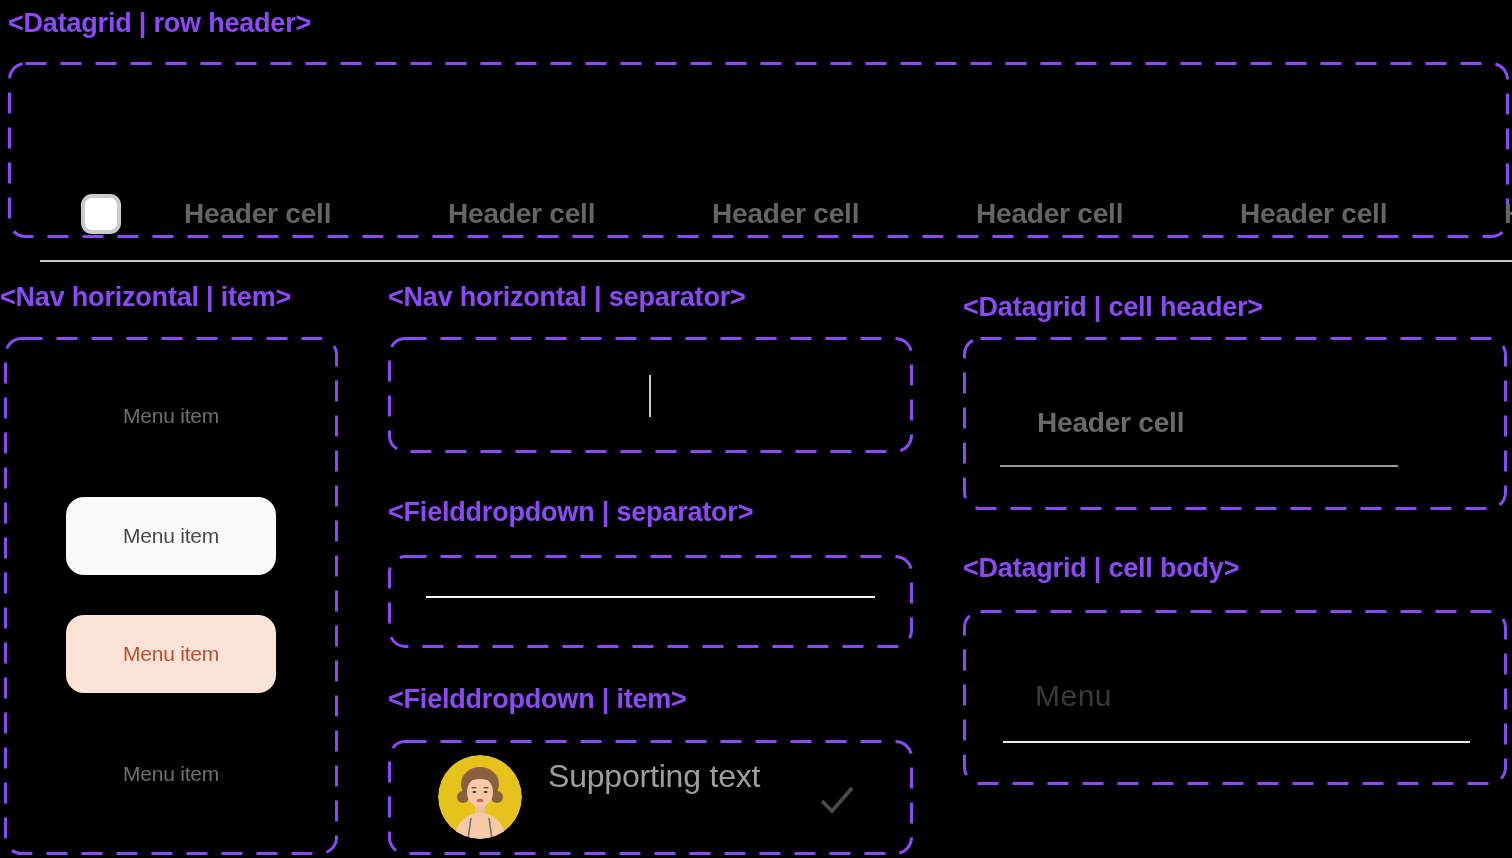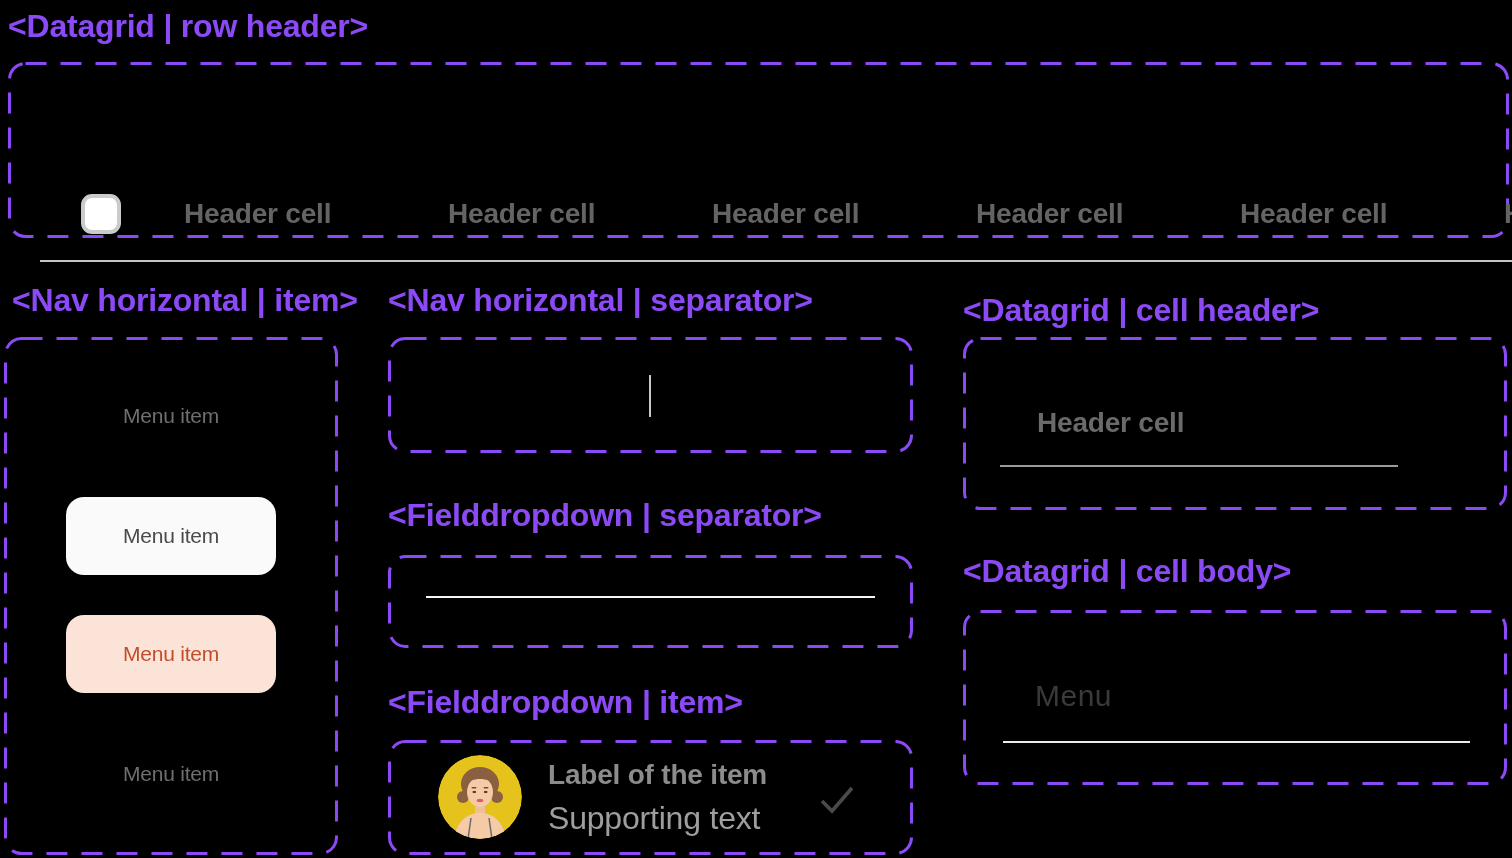--- a/index.html
+++ b/index.html
@@ -2,21 +2,21 @@
 <html><head>
 <meta charset="utf-8">
 <style>
   html,body{margin:0;padding:0;background:#000;}
   .canvas{
     position:relative;width:1512px;height:858px;background:#000;
     overflow:hidden;font-family:"Liberation Sans",sans-serif;
     -webkit-font-smoothing:antialiased;
   }
   .section-label{
-    position:absolute;font-size:32px;font-weight:700;color:#8b4af5;
+    position:absolute;font-size:27px;font-weight:700;color:#8b4af5;
     letter-spacing:-0.2px;white-space:nowrap;
   }
   .dashed-box{position:absolute;}
   .dash-svg{position:absolute;inset:0;pointer-events:none;}
 
   
   .box-rowheader{left:8px;top:62px;width:1501px;height:176px;}
   .checkbox{
     position:absolute;left:73px;top:132px;width:40px;height:40px;
     box-sizing:border-box;background:#ffffff;border:4px solid #c9cbcc;
@@ -90,21 +90,21 @@
       <div class="hdr-cell">Header cell</div>
       <div class="hdr-cell">Header cell</div>
       <div class="hdr-cell">Header cell</div>
       <div class="hdr-cell">Header cell</div>
       <div class="hdr-cell">Header cell</div>
       <div class="hdr-cell">Header cell</div>
     </div>
     <div class="row-divider" style="left:32px;width:1480px;"></div>
   </div>
 
-  <div class="section-label" style="left:12px;top:282px;">&lt;Nav horizontal | item&gt;</div>
+  <div class="section-label" style="left:0;top:282px;">&lt;Nav horizontal | item&gt;</div>
 
   <div class="dashed-box box-navitem">
       <svg width="334" height="518" class="dash-svg">
         <rect x="1.5" y="1.5" width="331" height="515" rx="16" fill="none" stroke="#8b4af5" stroke-width="3" stroke-dasharray="21 14"></rect>
       </svg>
     <div class="menu-item mi-0">Menu item</div>
     <div class="menu-item mi-1">Menu item</div>
     <div class="menu-item mi-2">Menu item</div>
     <div class="menu-item mi-3">Menu item</div>
   </div>
@@ -154,21 +154,20 @@
             <rect x="34.5" y="36" width="3.6" height="2" rx="1" fill="#4c3a2a"></rect>
             <rect x="45.9" y="36" width="3.6" height="2" rx="1" fill="#4c3a2a"></rect>
             <ellipse cx="42" cy="45.5" rx="3.4" ry="1.7" fill="#e2596c"></ellipse>
             <path d="M16 84 C19 65 30 58 42 58 C54 58 65 65 68 84 Z" fill="#f4cba6"></path>
             <path d="M33 63 L30 84" stroke="#6b6b6b" stroke-width="1.5" fill="none"></path>
             <path d="M51 63 L54 84" stroke="#6b6b6b" stroke-width="1.5" fill="none"></path>
           </g>
         </svg>
       </div>
       <div class="dd-texts">
-        <div class="dd-label">Label of the item</div>
         <div class="dd-support">Supporting text</div>
       </div>
       <div class="check-icon">
         <svg width="34" height="30" viewBox="0 0 34 30">
           <path d="M2 16 L12 26 L32 3" fill="none" stroke="#4a4a4a" stroke-width="3.6"></path>
         </svg>
       </div>
     </div>
   </div>
 

